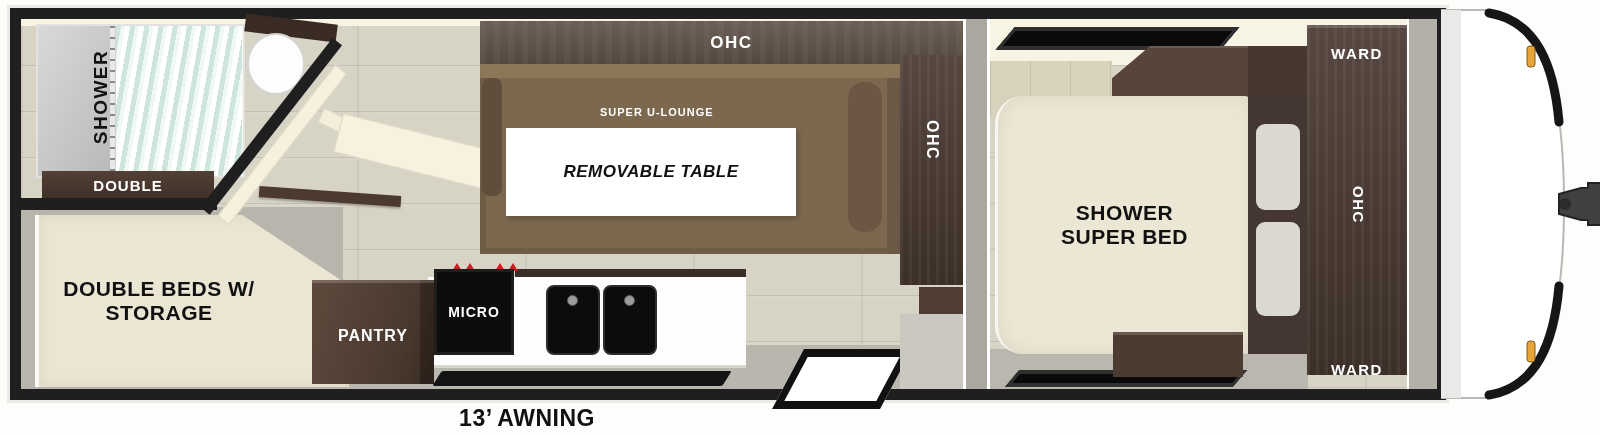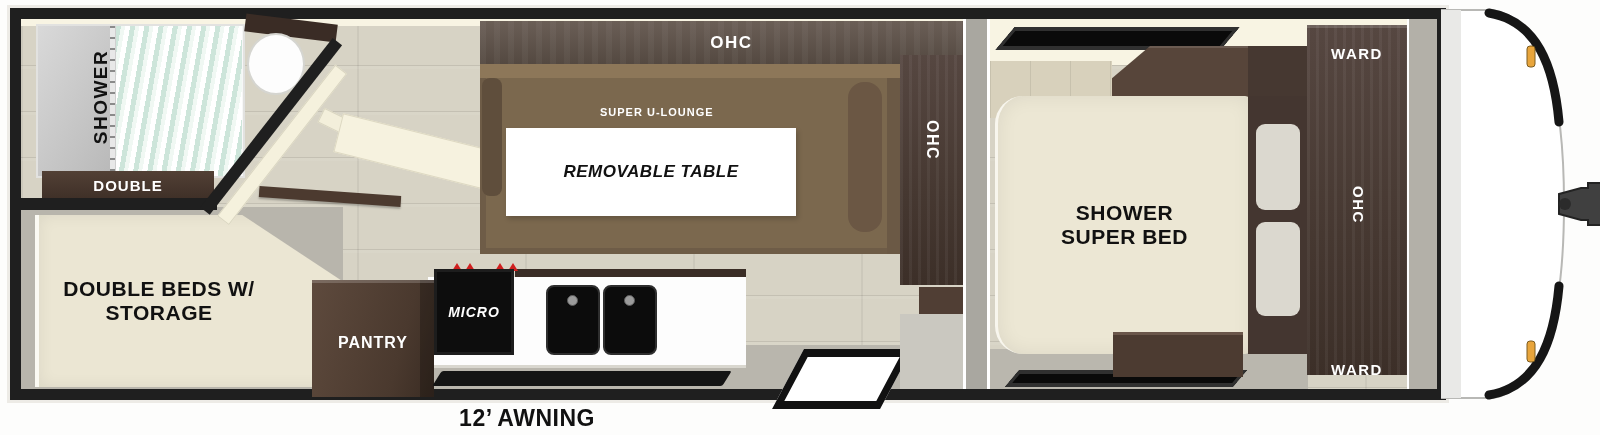--- a/index.html
+++ b/index.html
@@ -105,24 +105,24 @@
       </div>
     </div>
 
     <div class="abs" style="left:431px;top:244px;width:66px;height:8px;display:flex;">
       <div style="width:0;height:0;border-left:5px solid transparent;border-right:5px solid transparent;border-bottom:8px solid #cf1f1f;"></div>
       <div style="width:0;height:0;margin-left:3px;border-left:5px solid transparent;border-right:5px solid transparent;border-bottom:8px solid #cf1f1f;"></div>
       <div style="width:0;height:0;margin-left:20px;border-left:5px solid transparent;border-right:5px solid transparent;border-bottom:8px solid #cf1f1f;"></div>
       <div style="width:0;height:0;margin-left:3px;border-left:5px solid transparent;border-right:5px solid transparent;border-bottom:8px solid #cf1f1f;"></div>
     </div>
     <div class="abs center" style="left:413px;top:250px;width:80px;height:86px;background:#0d0d0d;box-shadow:inset 0 0 0 3px #1d1d1d;">
-      <span class="wlbl" style="font-size:14px;letter-spacing:1px;font-style:italic;">MICRO</span>
+      <span class="wlbl" style="font-size:14px;letter-spacing:1px;">MICRO</span>
     </div>
 
-    <div class="abs center" style="left:291px;top:261px;width:122px;height:117px;
+    <div class="abs center" style="left:291px;top:261px;width:122px;height:104px;
                 background:linear-gradient(105deg,#5e4a3d 0%,#4a392e 70%,#3a2c23 100%);
                 box-shadow:inset 0 3px 0 rgba(255,255,255,.18), inset -14px 0 0 rgba(0,0,0,.25);">
       <span class="wlbl" style="font-size:16px;letter-spacing:1px;margin-top:8px;">PANTRY</span>
     </div>
 
     <div class="abs" style="left:416px;top:352px;width:290px;height:15px;background:#141414;border-radius:2px;transform:skewX(-32deg);"></div>
     <div class="abs" style="left:767px;top:330px;width:92px;height:44px;background:#ffffff;border:8px solid #111111;transform:skewX(-28deg);"></div>
 
     <div class="abs" style="left:879px;top:295px;width:63px;height:75px;background:#cac8c0;"></div>
     <div class="abs" style="left:942px;top:0;width:27px;height:370px;background:linear-gradient(90deg,#ffffff 0 3px,#a9a7a0 3px 24px,#ffffff 24px);"></div>
@@ -176,15 +176,15 @@
     <path d="M0,4 H20 V392 H0 Z" fill="#e9e9e7" stroke="none"></path>
     <path d="M48,7 C96,15 113,60 118,116" fill="none" stroke="#161616" stroke-width="9" stroke-linecap="round"></path>
     <path d="M48,389 C96,381 113,336 118,280" fill="none" stroke="#161616" stroke-width="9" stroke-linecap="round"></path>
     <rect x="86" y="40" width="8" height="21" rx="3" fill="#e8a53c" stroke="#7c5c20"></rect>
     <rect x="86" y="335" width="8" height="21" rx="3" fill="#e8a53c" stroke="#7c5c20"></rect>
     <path d="M118,188 L140,182 L147,182 L147,177 L166,177 L166,219 L147,219 L147,214 L140,214 L118,208 Z" fill="#404040" stroke="#232323" stroke-width="2"></path>
     <circle cx="124" cy="198" r="6" fill="#2b2b2b"></circle>
   </svg>
 
   <div class="abs center" style="left:367px;top:404px;width:320px;height:28px;">
-    <span class="lbl" style="font-size:23px;letter-spacing:.5px;">12’ AWNING</span>
+    <span class="lbl" style="font-size:23px;letter-spacing:.5px;">13’ AWNING</span>
   </div>
 </div>
 
 </body></html>

